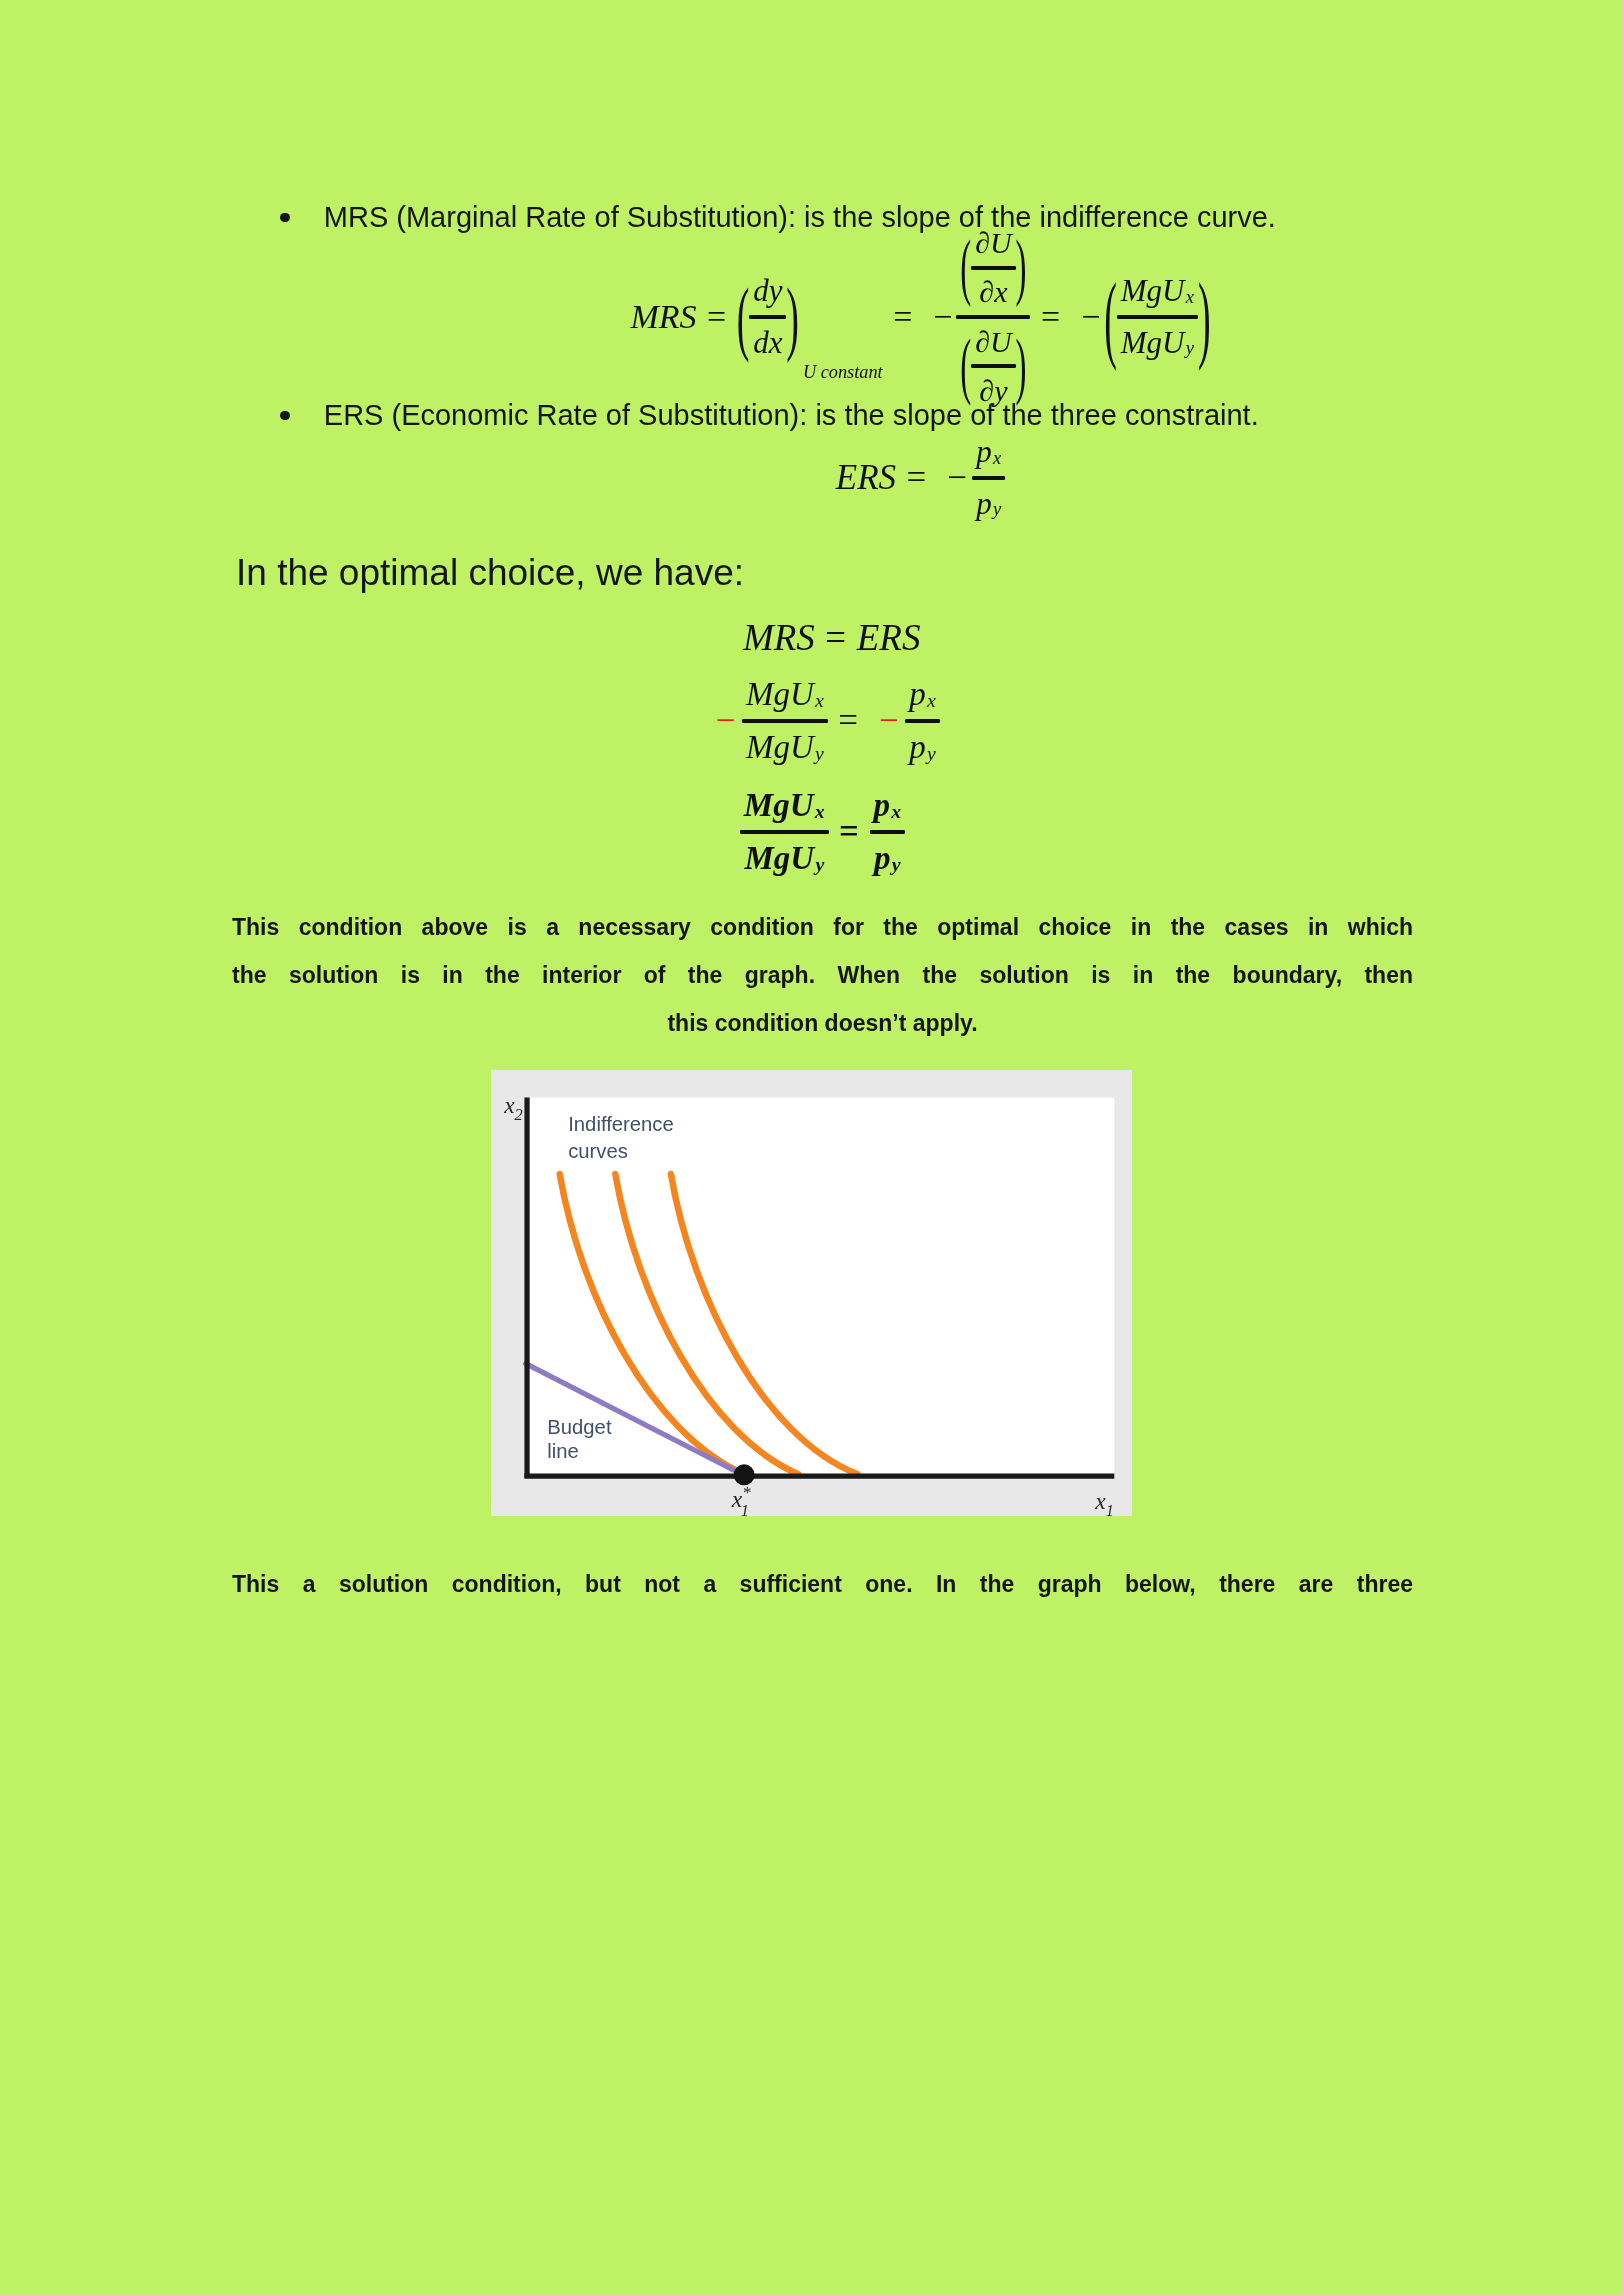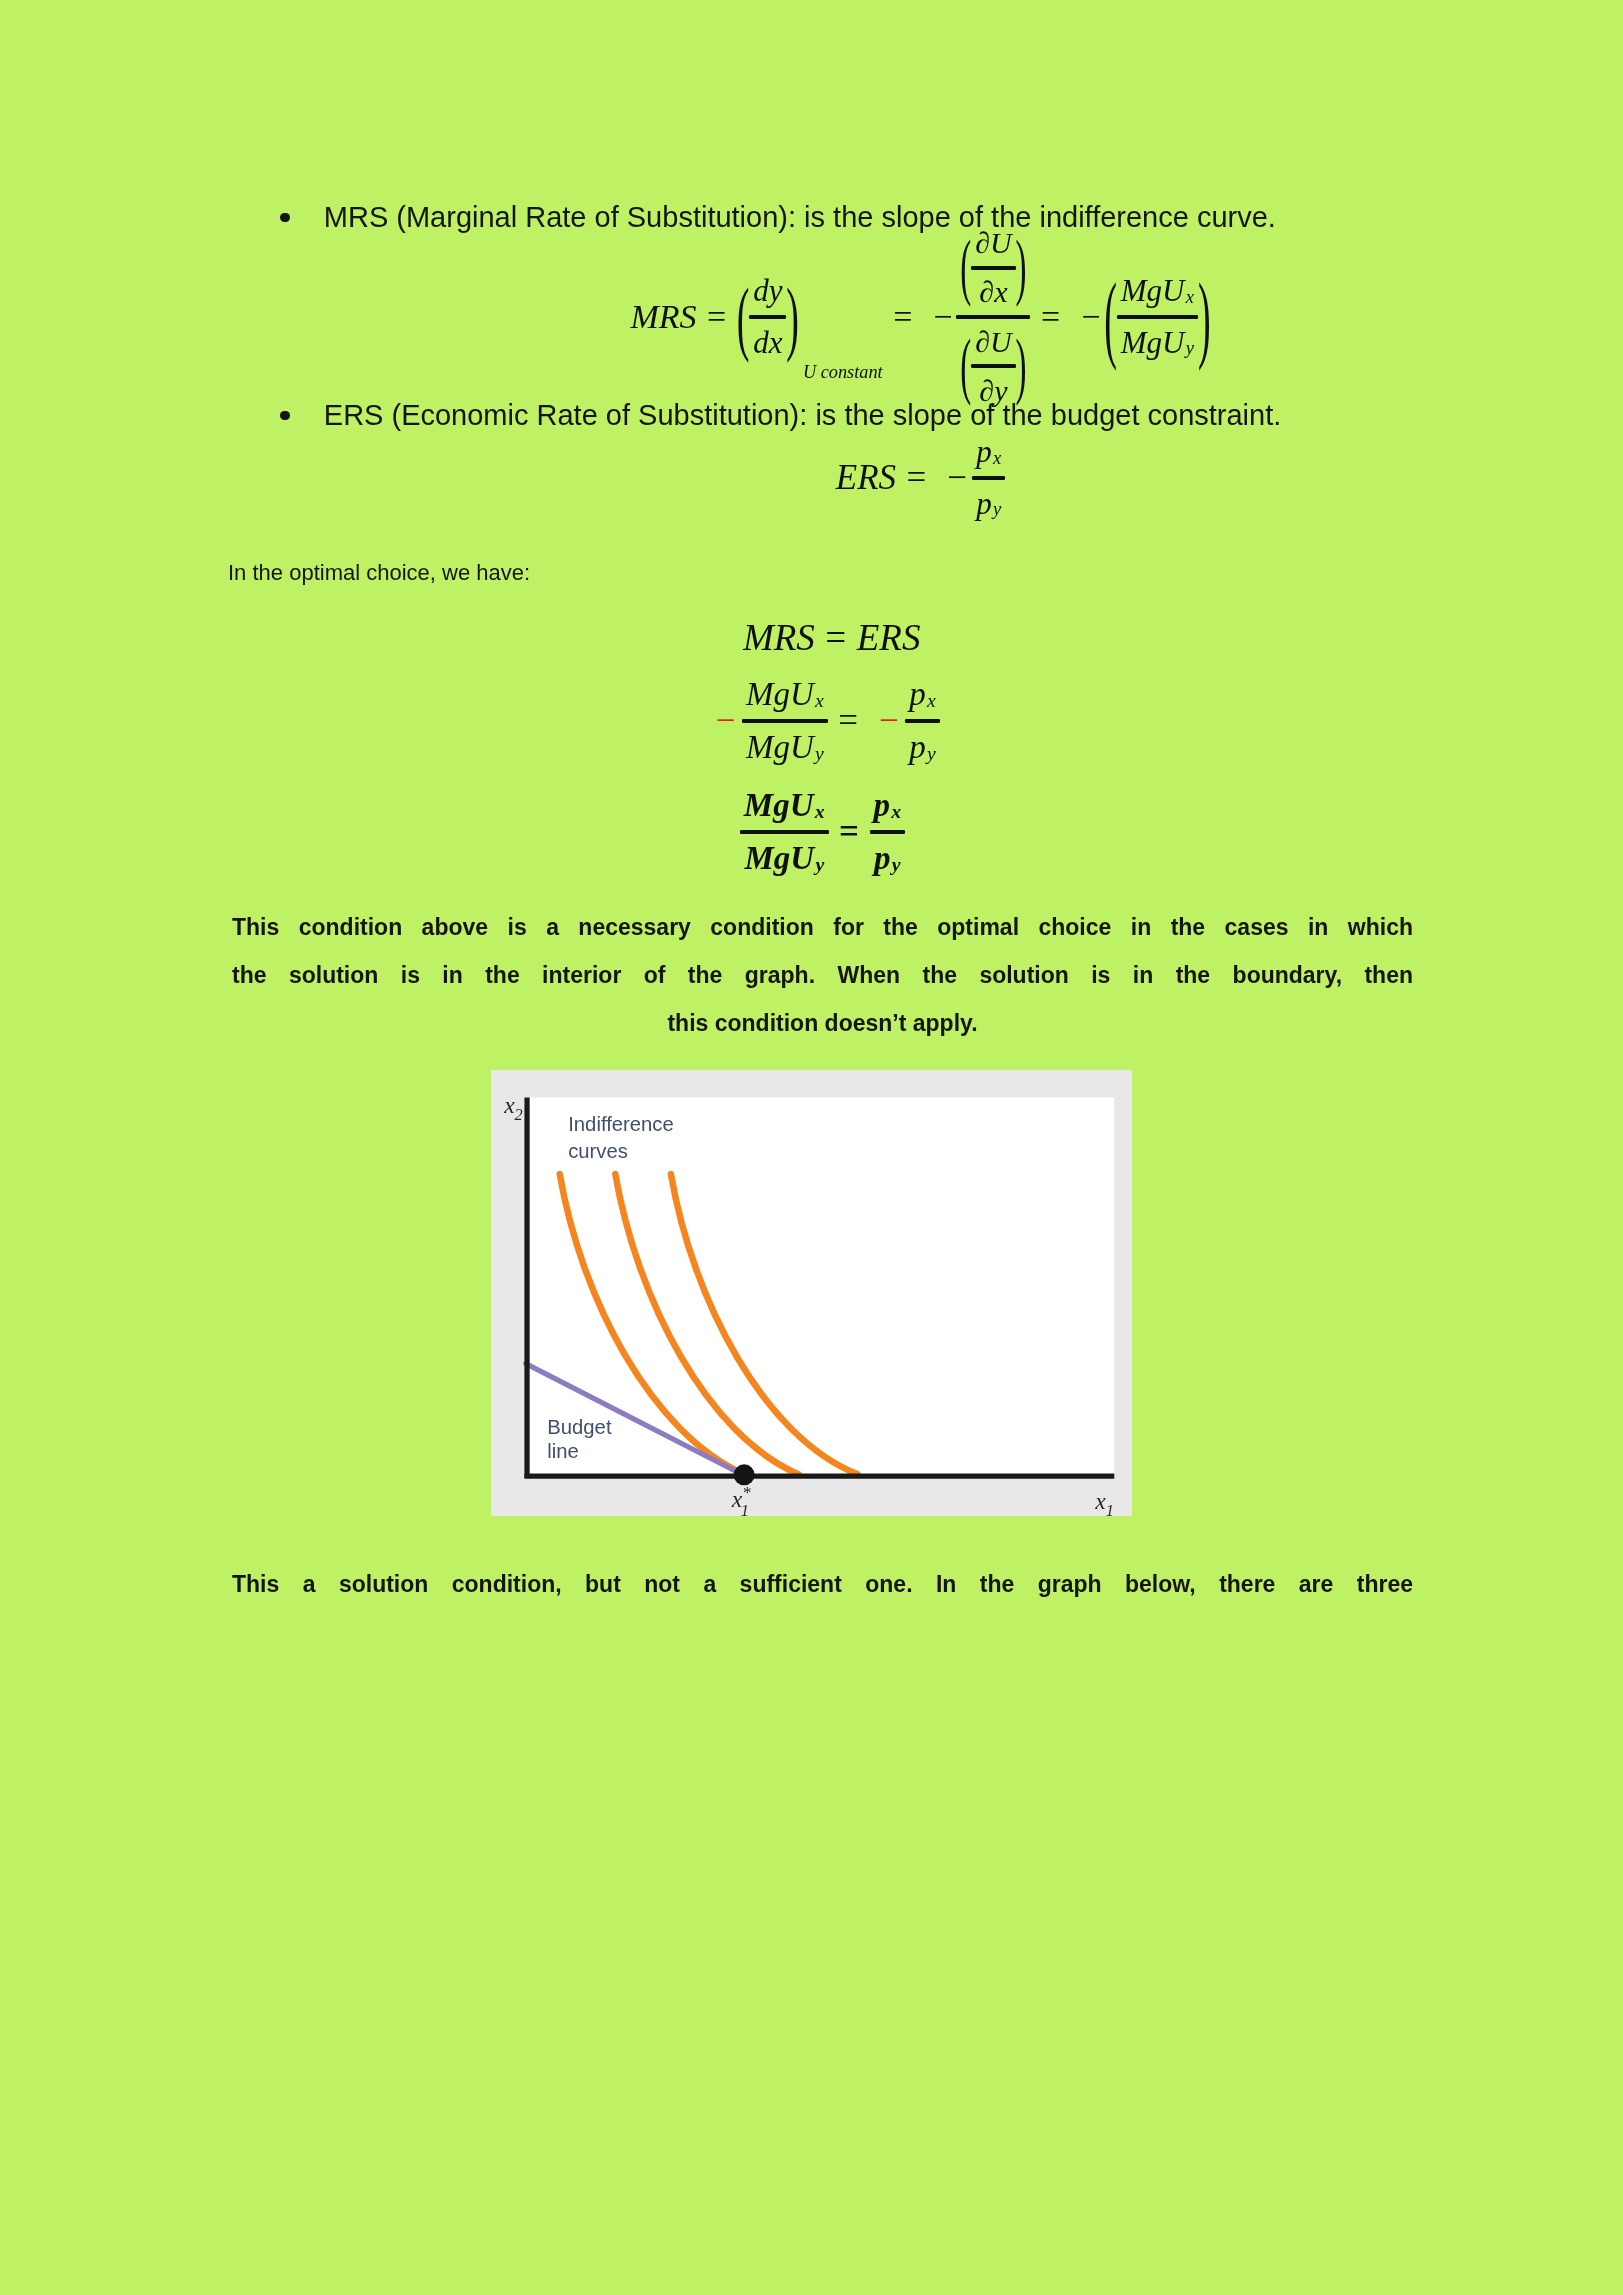--- a/index.html
+++ b/index.html
@@ -26,21 +26,21 @@
   .bullet-dot{
     width:9.8px;height:9.8px;border-radius:50%;
     background:#151515;flex:0 0 auto;
   }
   .para{
     left:232px;width:1181px;
     font-size:23px;line-height:48px;font-weight:bold;
   }
   .jline{text-align:justify;text-align-last:justify;}
   .jlast{text-align:center;}
-  .intro{left:228px;font-size:22px;line-height:39px;}
+  .intro{left:236px;font-size:37px;line-height:39px;}
 
   
   .formula-row{
     left:232px;width:1181px;
     display:flex;justify-content:center;align-items:center;
     font-family:"Liberation Serif","DejaVu Serif",serif;
     font-style:italic;
     color:#101010;
   }
   .mi{font-style:italic;}
@@ -156,21 +156,21 @@
             <span class="mi">MgU</span>
             <span class="sb">y</span>
           </span>
       </span>
       <span class="paren p-big">)</span>
     </span>
   </div>
 
   <div class="abs bullet-item" style="top:396px;">
     <span class="bullet-dot"></span>
-    <span>ERS (Economic Rate of Substitution): is the slope of the budget constraint.</span>
+    <span>ERS (Economic Rate of Substitution): is the slope of the three constraint.</span>
   </div>
 
   <div class="abs formula-row f-ers">
     <span class="mi">ERS</span>
     <span class="op">=</span>
     <span class="op" style="margin-right:5.2px;">−</span>
     <span class="frac">
       <span class="num">
           <span class="mi">p</span>
           <span class="sb">x</span>

